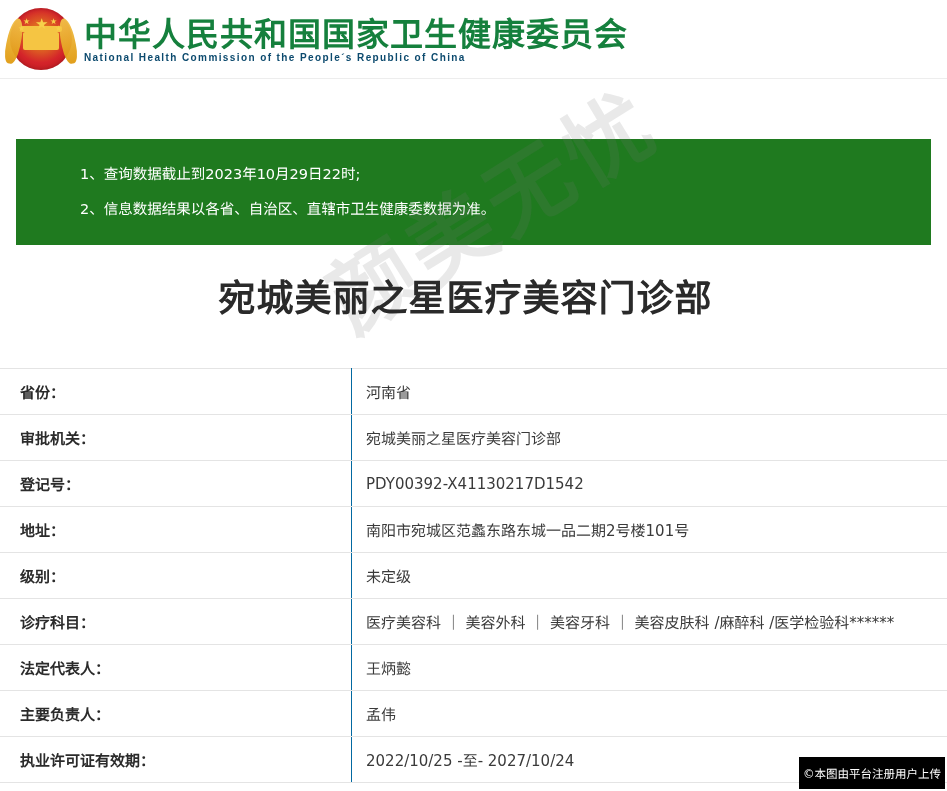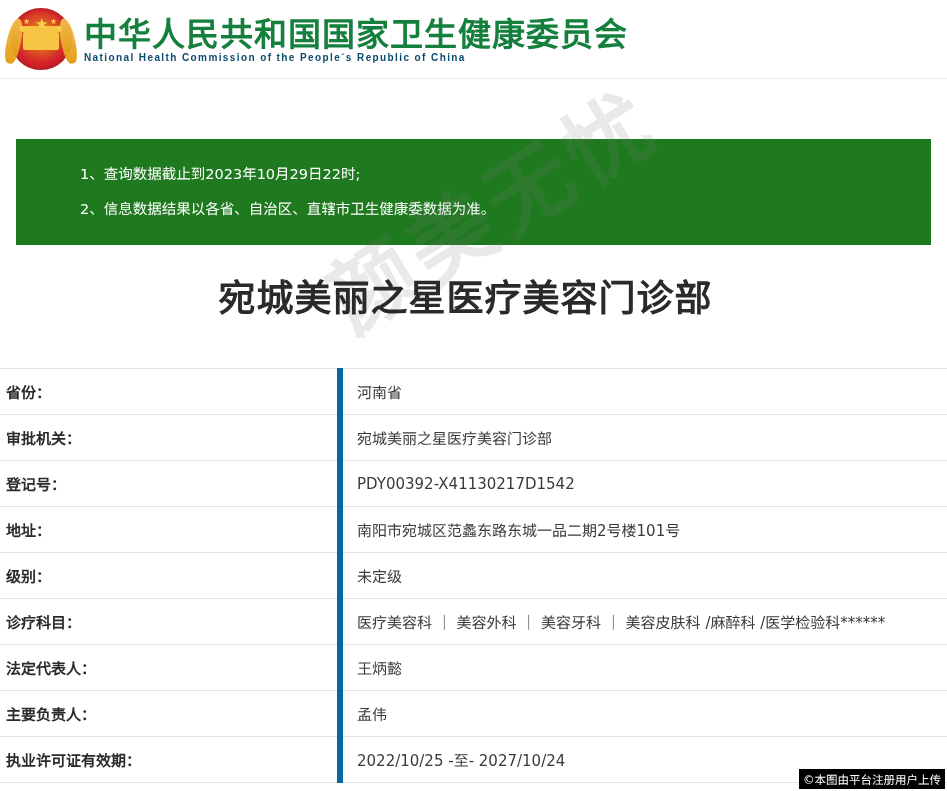--- a/index.html
+++ b/index.html
@@ -176,42 +176,42 @@
     height: 46px;
   }
   .info-table td {
     border-bottom: 1px solid #e4e4e4;
     font-size: 15px;
     color: #333;
     vertical-align: middle;
   }
   .info-table td.label {
     width: 330px;
-    padding-left: 6px;
+    padding-left: 20px;
     font-weight: bold;
     color: #2b2b2b;
-    border-right: 6px solid #0369a1;
+    border-right: 1px solid #0369a1;
   }
   .info-table td.value {
     padding-left: 14px;
     color: #3a3a3a;
   }
   .info-table tr:first-child td {
     border-top: 1px solid #e4e4e4;
   }
 
   
   .footer-credit {
     position: absolute;
     right: 2px;
     bottom: 2px;
     background: #000000;
     color: #ffffff;
     font-size: 11.5px;
-    padding: 2px 4px;
+    padding: 8px 4px;
     font-family: "DejaVu Sans", "Liberation Sans", sans-serif;
     white-space: nowrap;
   }
 </style>
 </head>
 <body>
 
 <div class="header">
   <div class="header-inner">
     <div class="emblem">

